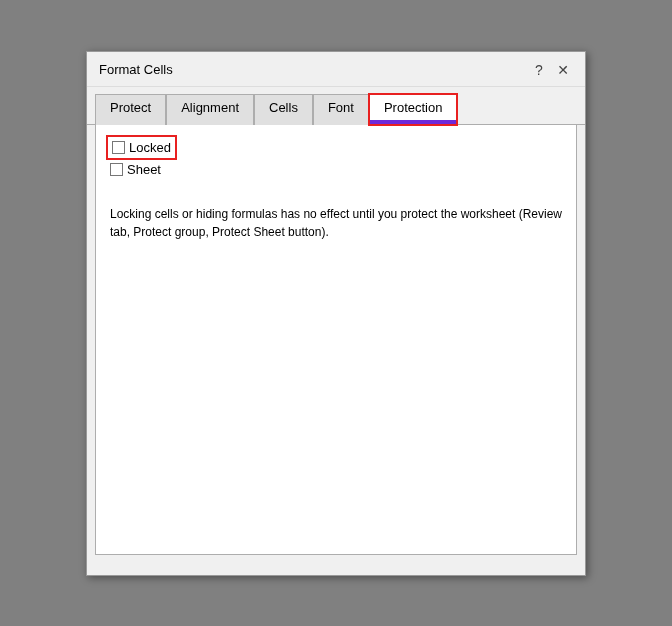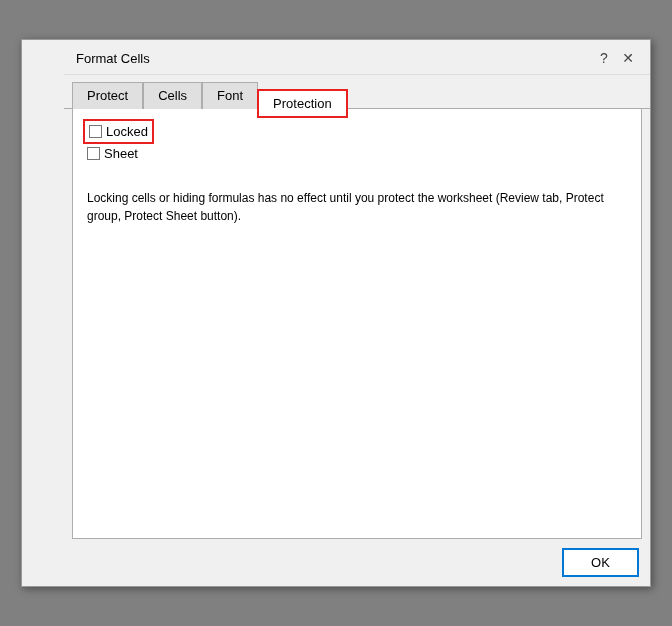--- a/index.html
+++ b/index.html
@@ -13,25 +13,24 @@
       display: flex;
       align-items: center;
       justify-content: center;
       width: 672px;
       height: 626px;
       font-family: 'Segoe UI', Tahoma, Geneva, Verdana, sans-serif;
       font-size: 13px;
     }
 
     .dialog {
-      width: 630px;
+      width: 500px;
       background: #f0f0f0;
       border: 1px solid #999;
       box-shadow: 2px 2px 8px rgba(0,0,0,0.4);
-      padding-left: 42px;
     }
 
     .title-bar {
       background: #f0f0f0;
       display: flex;
       align-items: center;
       justify-content: space-between;
       padding: 8px 12px 6px 12px;
       border-bottom: 1px solid #ddd;
     }
@@ -82,23 +81,23 @@
       border-bottom: none;
       background: #e0e0e0;
       cursor: pointer;
       color: #000;
       position: relative;
       top: 1px;
     }
 
     .tab.active {
       background: #fff;
-      border-bottom: 1px solid #6d28d9;
+      border-bottom: 5px solid #6d28d9;
       z-index: 1;
-      top: 9px;
+      top: 1px;
     }
 
     .tab.protection-tab {
       outline: 2px solid #e82020;
       outline-offset: -1px;
     }
 
     .content-area {
       background: #fff;
       margin: 0 8px;
@@ -198,20 +197,23 @@
       <button class="title-btn">?</button>
       <button class="title-btn">✕</button>
     </div>
   </div>
 
   <div class="tabs-container">
     <div class="tab">
       <span>Protect</span>
     </div>
     <div class="tab">
+      <span>Alignment</span>
+    </div>
+    <div class="tab">
       <span>Cells</span>
     </div>
     <div class="tab">
       <span>Font</span>
     </div>
     <div class="tab active protection-tab">
       <span>Protection</span>
     </div>
   </div>
 
@@ -228,15 +230,14 @@
       <div class="checkbox-wrapper">
         <input type="checkbox" class="checkbox" id="hidden-cb" style="">
         <label class="checkbox-label" for="hidden-cb">Sheet</label>
       </div>
     </div>
 
     <p class="description-text">Locking cells or hiding formulas has no effect until you protect the worksheet (Review tab, Protect group, Protect Sheet button).</p>
   </div>
 
   <div class="dialog-footer">
-    <button class="footer-btn ok-btn">OK</button>
   </div>
 </div>
 
 </body></html>

